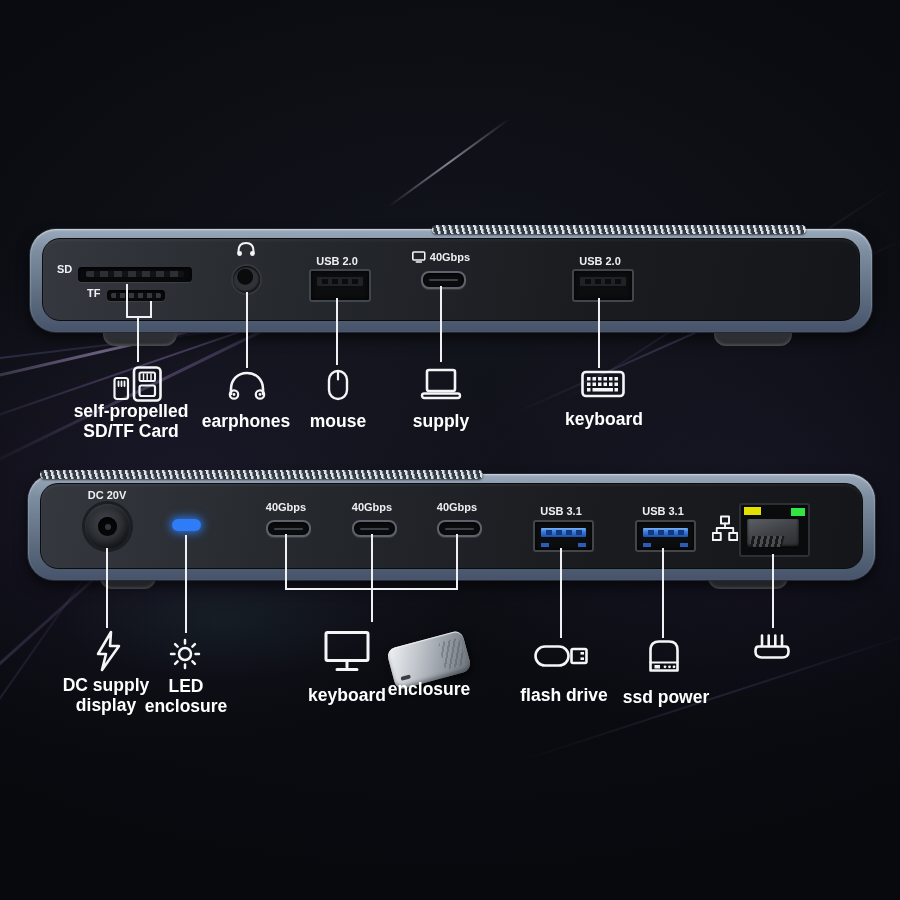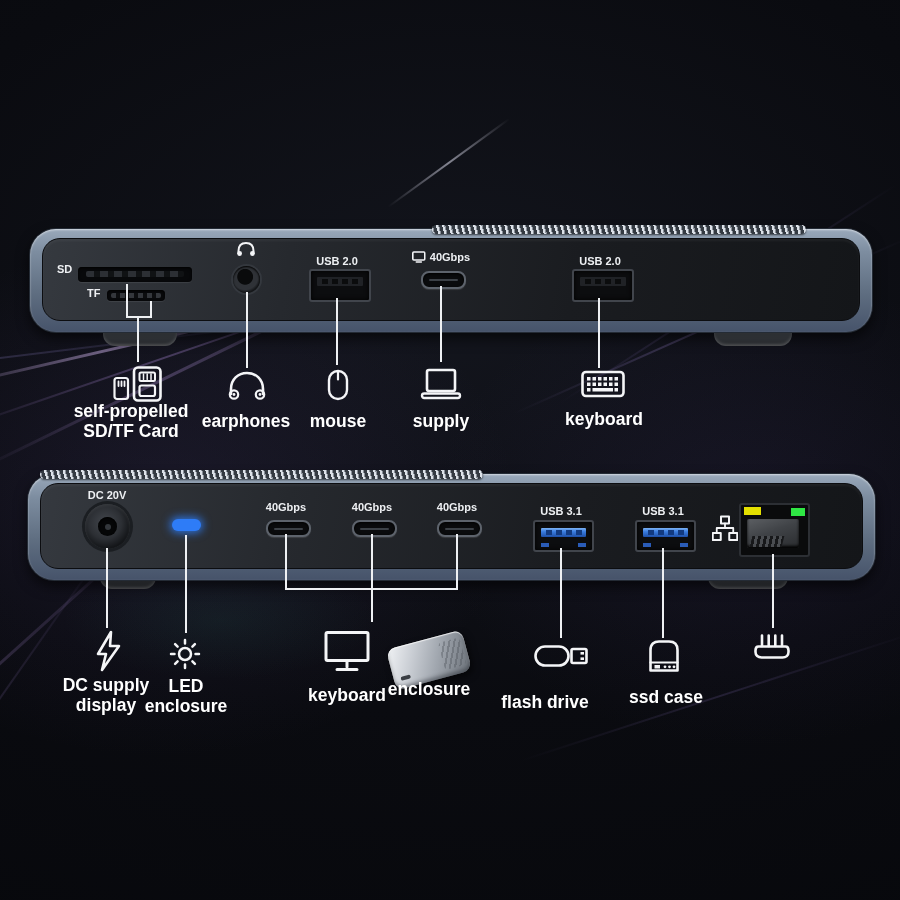--- a/index.html
+++ b/index.html
@@ -342,16 +342,16 @@
   <div class="dlabel" style="left:106px;top:676px;">
     <div>DC supply</div>
     <div>display</div>
   </div>
   <div class="dlabel" style="left:186px;top:677px;">
     <div>LED</div>
     <div>enclosure</div>
   </div>
   <div class="dlabel" style="left:347px;top:686px;">keyboard</div>
   <div class="dlabel" style="left:429px;top:680px;">enclosure</div>
-  <div class="dlabel" style="left:545px;top:686px;margin-top:7px;">flash drive</div>
-  <div class="dlabel" style="left:666px;top:688px;">ssd case</div>
+  <div class="dlabel" style="left:564px;top:686px;">flash drive</div>
+  <div class="dlabel" style="left:666px;top:688px;">ssd power</div>
 
 </div>
 
 </body></html>

